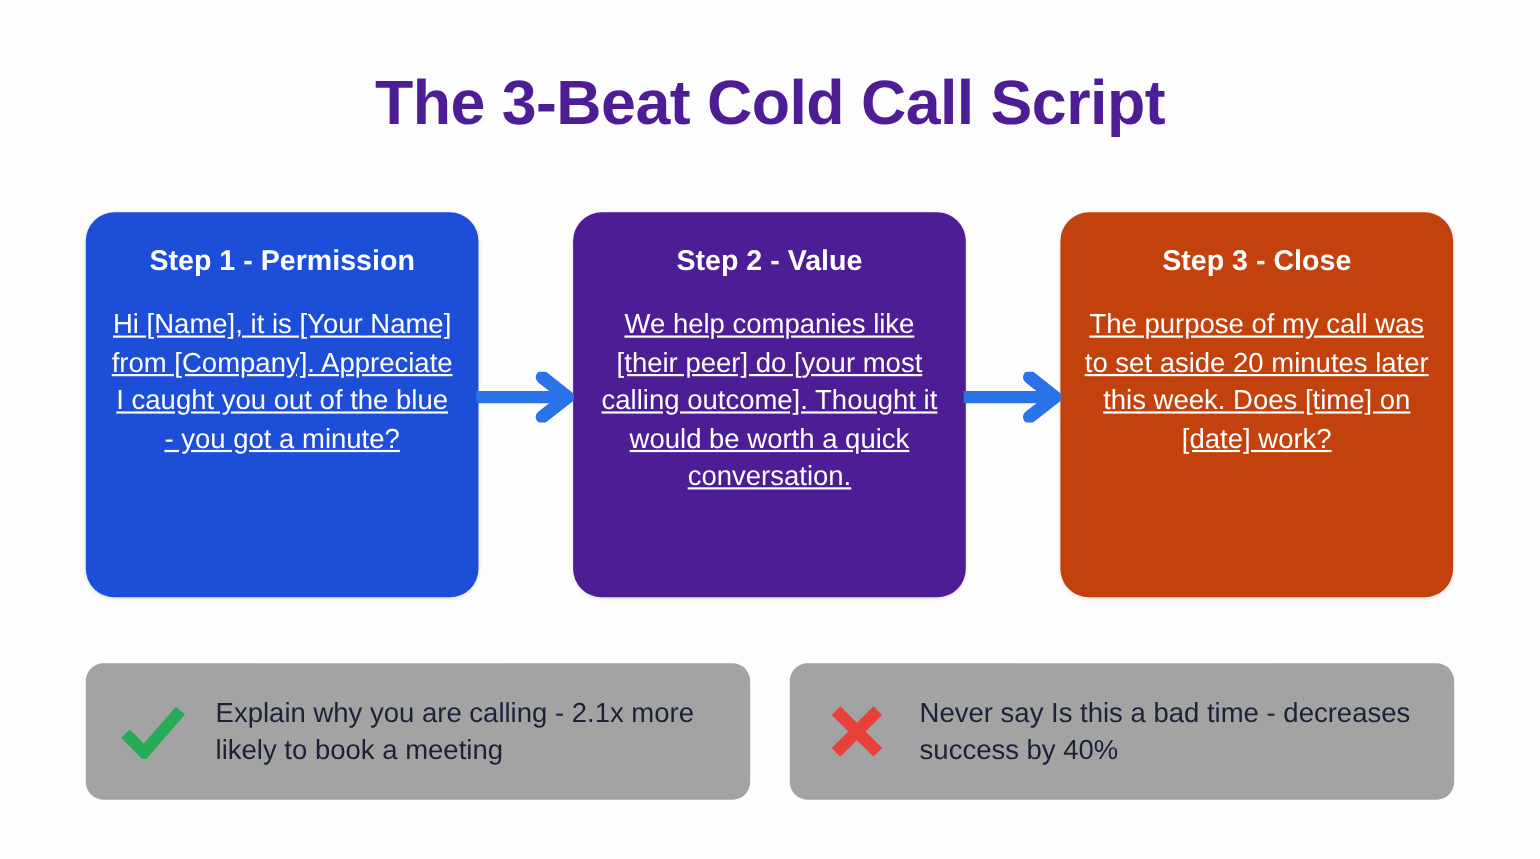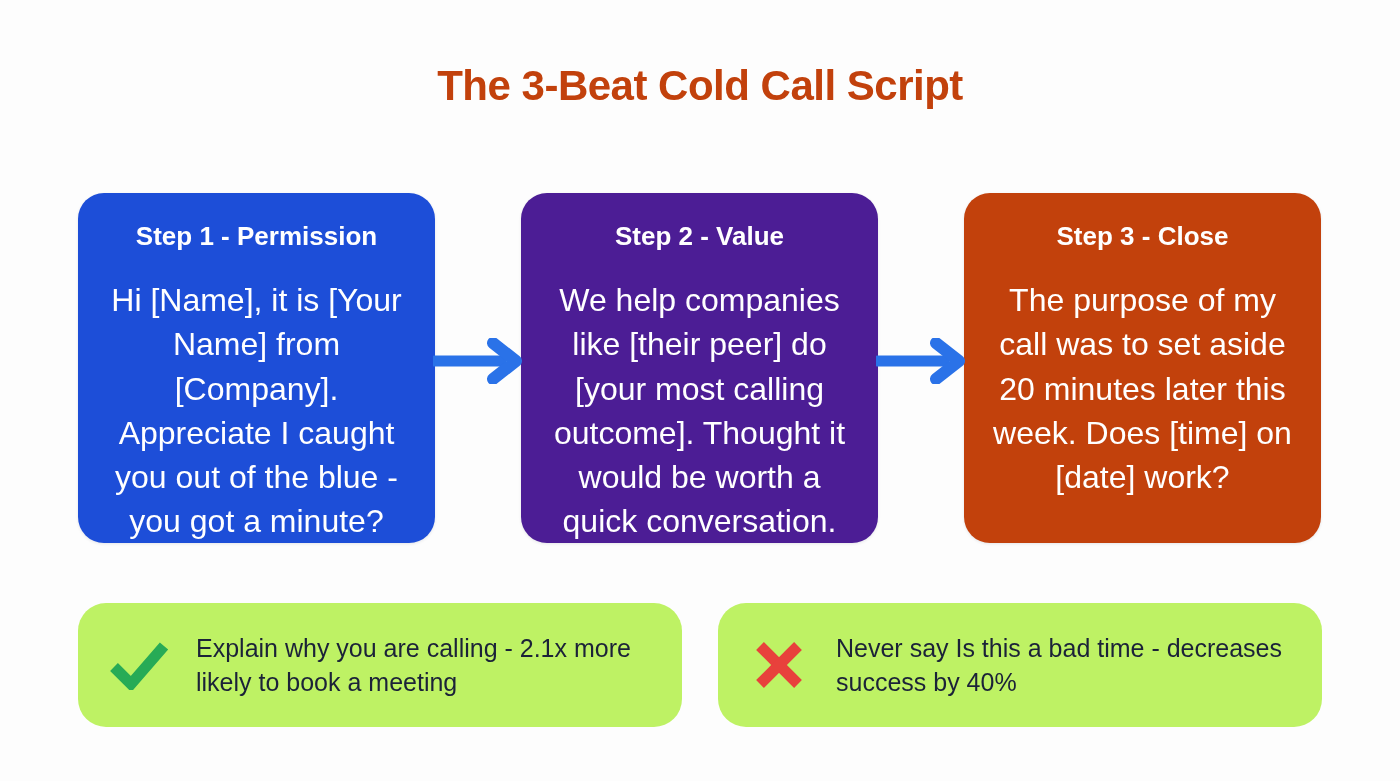--- a/index.html
+++ b/index.html
@@ -23,23 +23,23 @@
     height: 781px;
   }
 
   
   .title {
     position: absolute;
     top: 62px;
     left: 0;
     width: 1400px;
     text-align: center;
-    font-size: 42px;
+    font-size: 57px;
     font-weight: bold;
-    color: #c2410c;
+    color: #4c1d95;
     letter-spacing: -0.5px;
     line-height: 1.15;
   }
 
   
   .cards {
     position: absolute;
     top: 193px;
     left: 78px;
     width: 1244px;
@@ -64,23 +64,24 @@
 
   .card-title {
     font-size: 26px;
     font-weight: bold;
     line-height: 1.2;
     margin-bottom: 26px;
     white-space: nowrap;
   }
 
   .card-body {
-    font-size: 32px;
+    font-size: 25px;
     line-height: 1.38;
     font-weight: 400;
+    text-decoration: underline;
   }
 
   
   .arrow {
     position: absolute;
     top: 338px;
     width: 90px;
     height: 46px;
   }
   .arrow.a1 { left: 433px; }
@@ -92,22 +93,22 @@
     top: 603px;
     left: 78px;
     width: 1244px;
     height: 124px;
   }
 
   .callout {
     position: absolute;
     top: 0;
     height: 124px;
-    background: #bef264;
-    border-radius: 28px;
+    background: #a3a3a3;
+    border-radius: 16px;
     display: flex;
     align-items: center;
     padding: 0 26px 0 30px;
     gap: 26px;
   }
 
   .callout.good { left: 0px;   width: 604px; }
   .callout.bad  { left: 640px; width: 604px; }
 
   .callout-icon {

